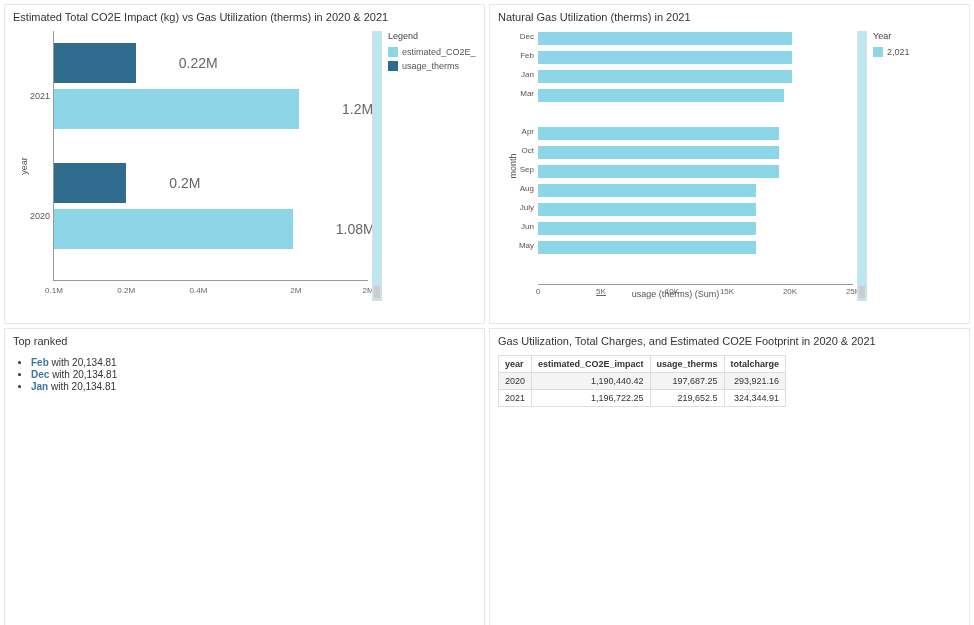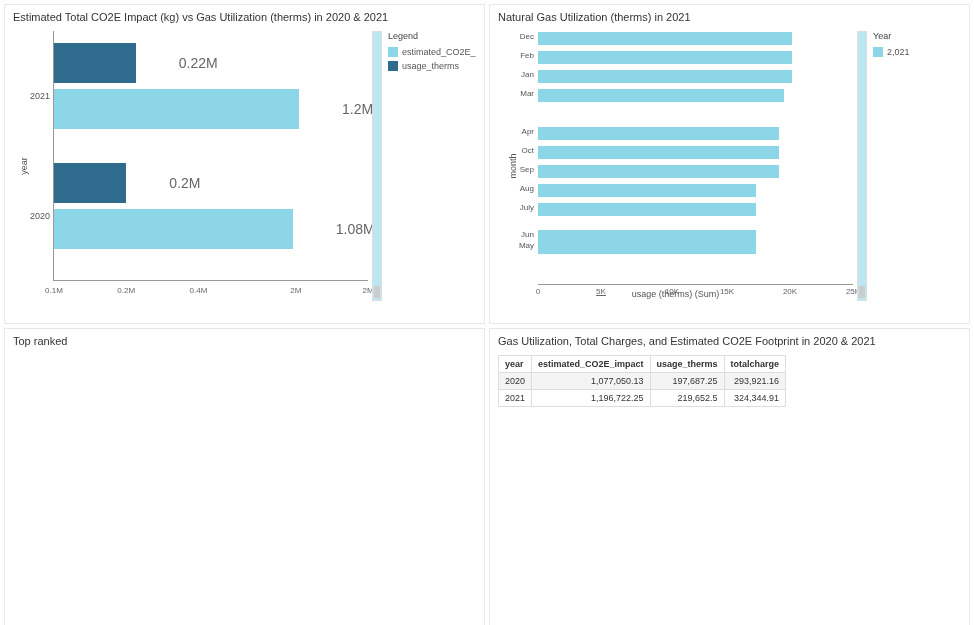--- a/index.html
+++ b/index.html
@@ -134,21 +134,21 @@
               <div class="p2-bar" style="width: 76.4%;"></div>
             </div>
             <div class="p2-row" style="top: 152px;">
               <div class="p2-cat">Aug</div>
               <div class="p2-bar" style="width: 69.2%;"></div>
             </div>
             <div class="p2-row" style="top: 171px;">
               <div class="p2-cat">July</div>
               <div class="p2-bar" style="width: 69.2%;"></div>
             </div>
-            <div class="p2-row" style="top: 190px; margin-top: 8px;">
+            <div class="p2-row" style="top: 190px;">
               <div class="p2-cat">Jun</div>
               <div class="p2-bar" style="width: 69.2%;"></div>
             </div>
             <div class="p2-row" style="top: 209px;">
               <div class="p2-cat">May</div>
               <div class="p2-bar" style="width: 69.2%;"></div>
             </div>
           </div>
         <div class="p2-axis" id="p2-axis">
             <div class="p2-tick" style="left: 0%;">0</div>
@@ -166,37 +166,42 @@
         <div class="legend-item">
             <span class="sw c-light"></span>
             <span>2,021</span>
           </div>
       </div>
     </div>
   </div>
 
   <div class="panel">
     <div class="rank-title">Top ranked</div>
+    <ul class="rank-list" id="rank-list">
+        <li><span class="rank-key">Feb</span><span> with 20,134.81</span></li>
+        <li><span class="rank-key">Dec</span><span> with 20,134.81</span></li>
+        <li><span class="rank-key">Jan</span><span> with 20,134.81</span></li>
+      </ul>
   </div>
 
   <div class="panel">
     <div class="panel-title">Gas Utilization, Total Charges, and Estimated CO2E Footprint in 2020 &amp; 2021</div>
     <table class="data">
       <thead>
           <tr id="tbl-head">
             <th>year</th>
             <th>estimated_CO2E_impact</th>
             <th>usage_therms</th>
             <th>totalcharge</th>
           </tr>
         </thead>
       <tbody id="tbl-body">
           <tr>
             <td>2020</td>
-            <td>1,077,050.13</td>
+            <td>1,190,440.42</td>
             <td>197,687.25</td>
             <td>293,921.16</td>
           </tr>
           <tr>
             <td>2021</td>
             <td>1,196,722.25</td>
             <td>219,652.5</td>
             <td>324,344.91</td>
           </tr>
         </tbody>

